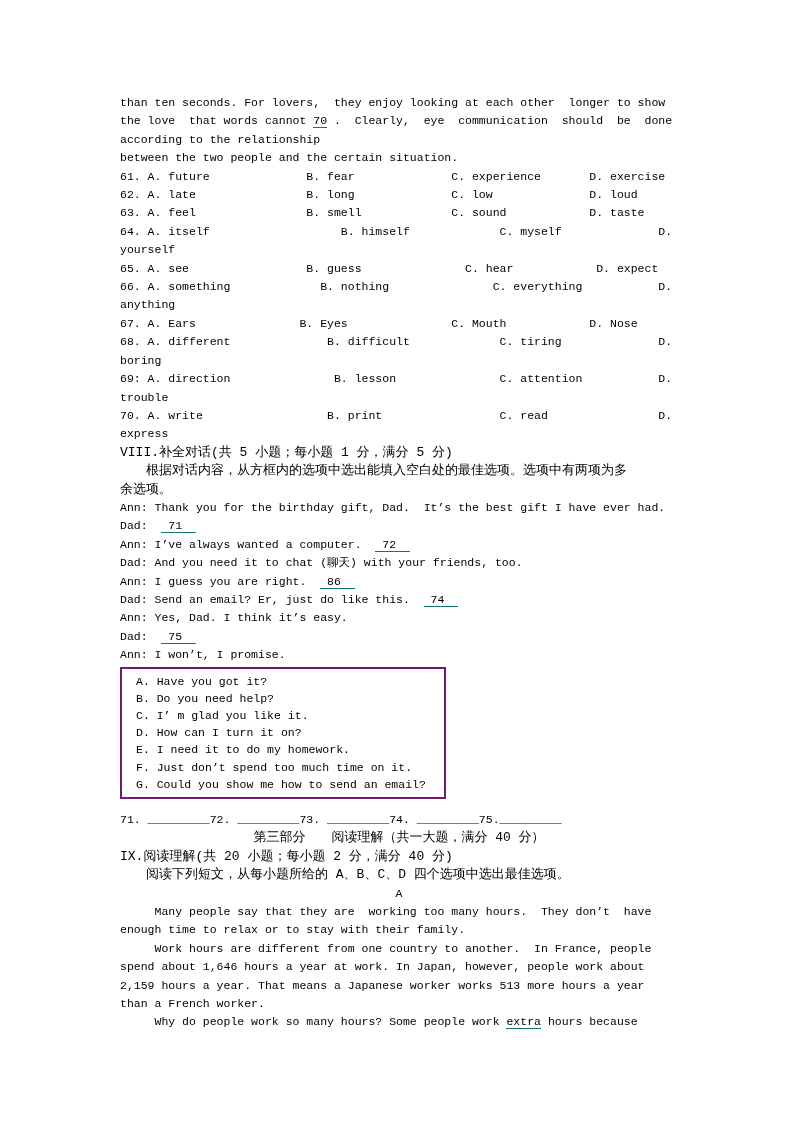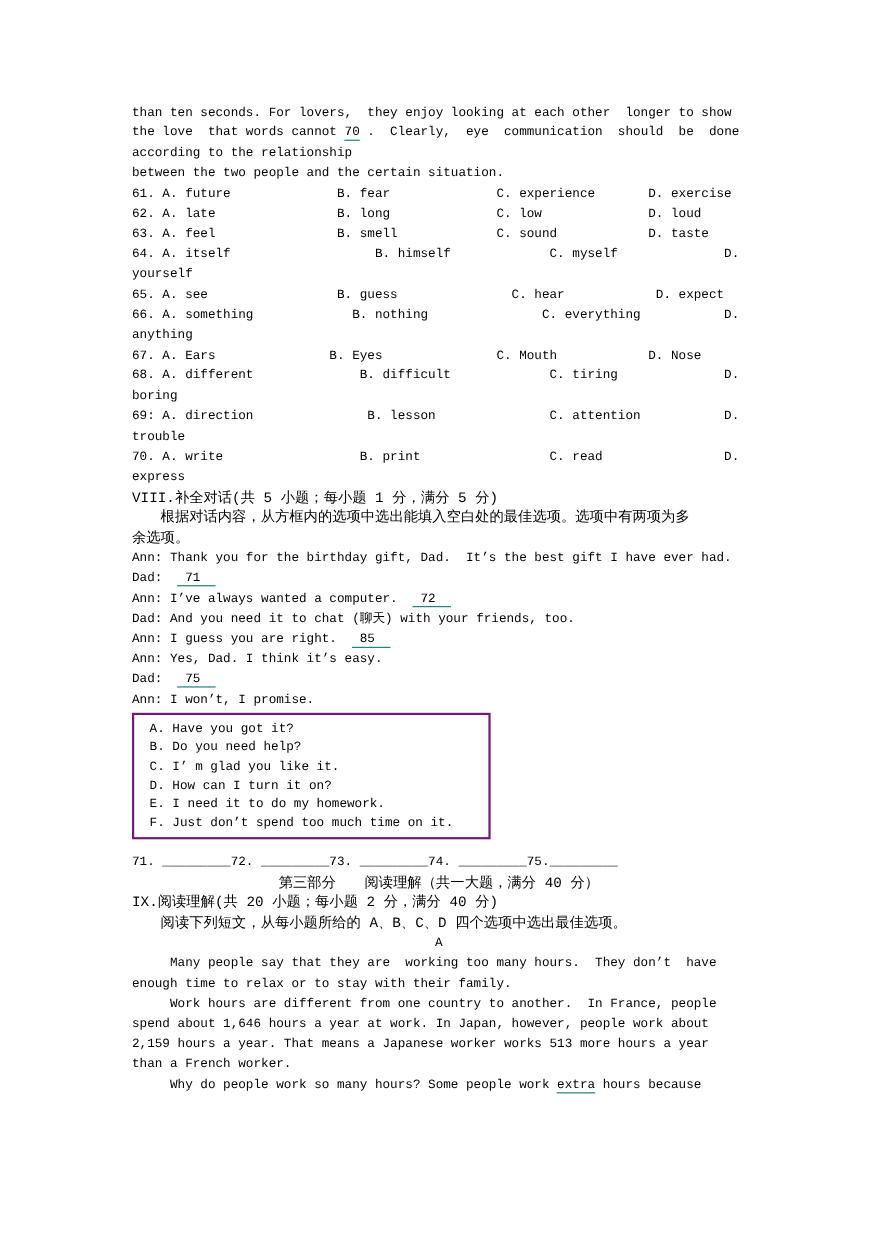--- a/index.html
+++ b/index.html
@@ -55,31 +55,33 @@
     <div class="line"><span>trouble</span></div>
     <div class="line"><span>70. A. write                  B. print                 C. read                D.</span></div>
     <div class="line"><span>express</span></div>
     <div class="line cn"><span>VIII.补全对话(共 5 小题；每小题 1 分，满分 5 分)</span></div>
     <div class="line cn"><span>　　根据对话内容，从方框内的选项中选出能填入空白处的最佳选项。选项中有两项为多</span></div>
     <div class="line cn"><span>余选项。</span></div>
     <div class="line"><span>Ann: Thank you for the birthday gift, Dad.  It’s the best gift I have ever had.</span></div>
     <div class="line"><span>Dad:  </span><span class="u"> 71  </span></div>
     <div class="line"><span>Ann: I’ve always wanted a computer.  </span><span class="u"> 72  </span></div>
     <div class="line"><span>Dad: And you need it to chat (聊天) with your friends, too.</span></div>
-    <div class="line"><span>Ann: I guess you are right.  </span><span class="u"> 85  </span></div>
+    <div class="line"><span>Ann: I guess you are right.  </span><span class="u"> 86  </span></div>
+    <div class="line"><span>Dad: Send an email? Er, just do like this.  </span><span class="u"> 74  </span></div>
     <div class="line"><span>Ann: Yes, Dad. I think it’s easy.</span></div>
     <div class="line"><span>Dad:  </span><span class="u"> 75  </span></div>
     <div class="line"><span>Ann: I won’t, I promise.</span></div>
     <div class="options-box">
       <div class="box-line">A. Have you got it?</div>
       <div class="box-line">B. Do you need help?</div>
       <div class="box-line">C. I’ m glad you like it.</div>
       <div class="box-line">D. How can I turn it on?</div>
       <div class="box-line">E. I need it to do my homework.</div>
       <div class="box-line">F. Just don’t spend too much time on it.</div>
+      <div class="box-line">G. Could you show me how to send an email?</div>
     </div>
     <div class="line answers"><span>71. _________72. _________73. _________74. _________75._________</span></div>
     <div class="line cn center"><span>第三部分　　阅读理解（共一大题，满分 40 分）</span></div>
     <div class="line cn"><span>IX.阅读理解(共 20 小题；每小题 2 分，满分 40 分)</span></div>
     <div class="line cn"><span>　　阅读下列短文，从每小题所给的 A、B、C、D 四个选项中选出最佳选项。</span></div>
     <div class="line center"><span>A</span></div>
     <div class="line"><span>     Many people say that they are  working too many hours.  They don’t  have</span></div>
     <div class="line"><span>enough time to relax or to stay with their family.</span></div>
     <div class="line"><span>     Work hours are different from one country to another.  In France, people</span></div>
     <div class="line"><span>spend about 1,646 hours a year at work. In Japan, however, people work about</span></div>

